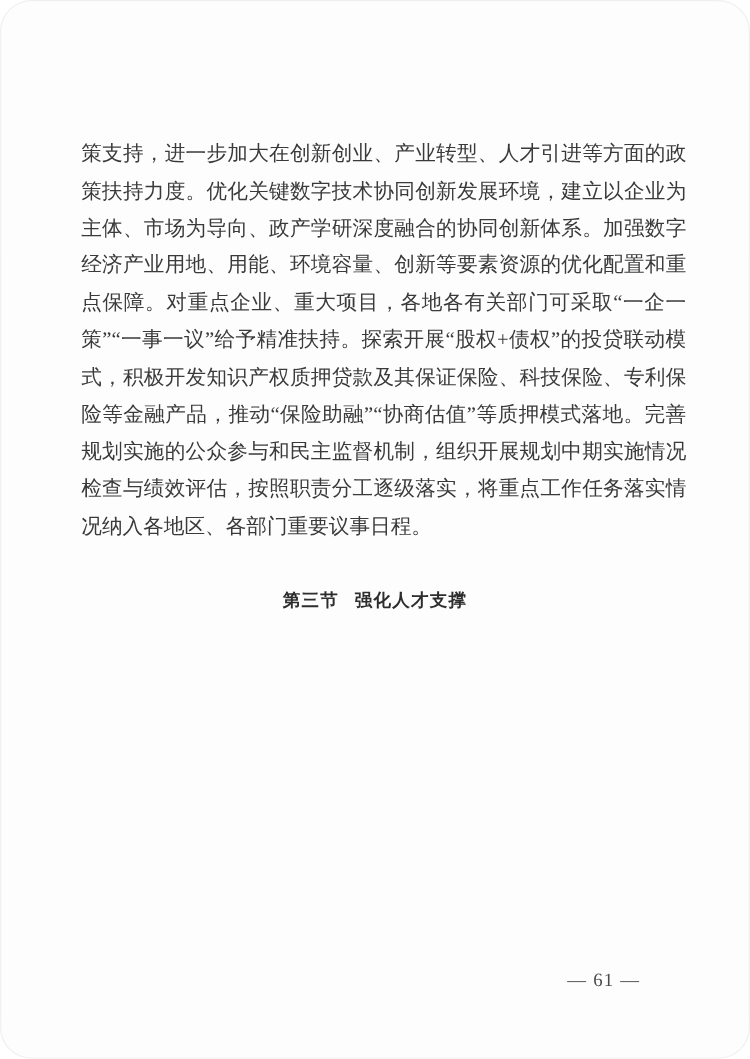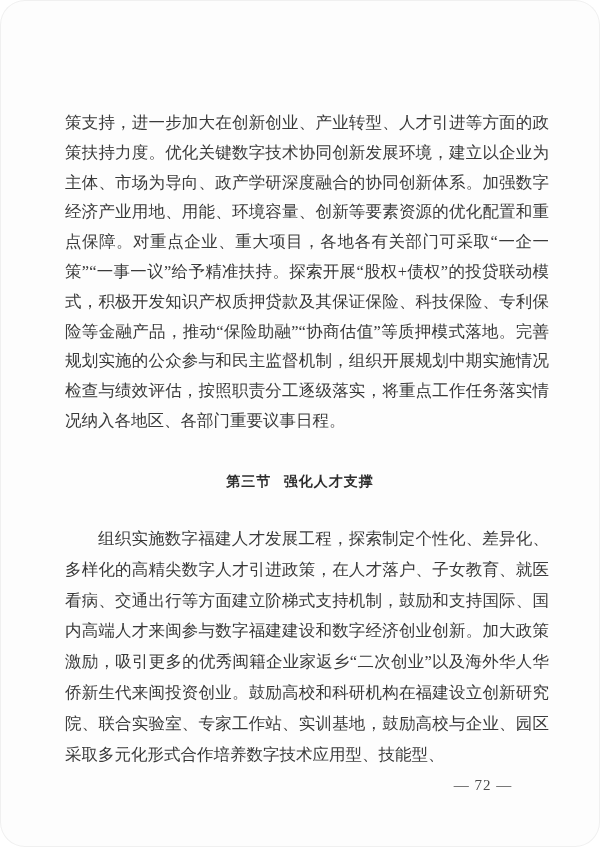--- a/index.html
+++ b/index.html
@@ -68,17 +68,16 @@
 </style>
 </head>
 <body>
 
 <div class="page">
 
   <p class="para para-1">策支持，进一步加大在创新创业、产业转型、人才引进等方面的政策扶持力度。优化关键数字技术协同创新发展环境，建立以企业为主体、市场为导向、政产学研深度融合的协同创新体系。加强数字经济产业用地、用能、环境容量、创新等要素资源的优化配置和重点保障。对重点企业、重大项目，各地各有关部门可采取“一企一策”“一事一议”给予精准扶持。探索开展“股权+债权”的投贷联动模式，积极开发知识产权质押贷款及其保证保险、科技保险、专利保险等金融产品，推动“保险助融”“协商估值”等质押模式落地。完善规划实施的公众参与和民主监督机制，组织开展规划中期实施情况检查与绩效评估，按照职责分工逐级落实，将重点工作任务落实情况纳入各地区、各部门重要议事日程。</p>
 
   <h2 class="section-heading"><span>第三节</span><span class="heading-gap"></span><span>强化人才支撑</span></h2>
 
-  <p class="para para-2">组织实施数字福建人才发展工程，探索制定个性化、差异化、多样化的高精尖数字人才引进政策，在人才落户、子女教育、就医看病、交通出行等方面建立阶梯式支持机制，鼓励和支持国际、国内高端人才来闽参与数字福建建设和数字经济创业创新。加大政策激励，吸引更多的优秀闽籍企业家返乡“二次创业”以及海外华人华侨新生代来闽投资创业。鼓励高校和科研机构在福建设立创新研究院、联合实验室、专家工作站、实训基地，鼓励高校与企业、园区采取多元化形式合作培养数字技术应用型、技能型、</p>
 
-  <div class="page-number">— 72 —</div>
+  <div class="page-number">— 61 —</div>
 
 </div>
 
 </body></html>

